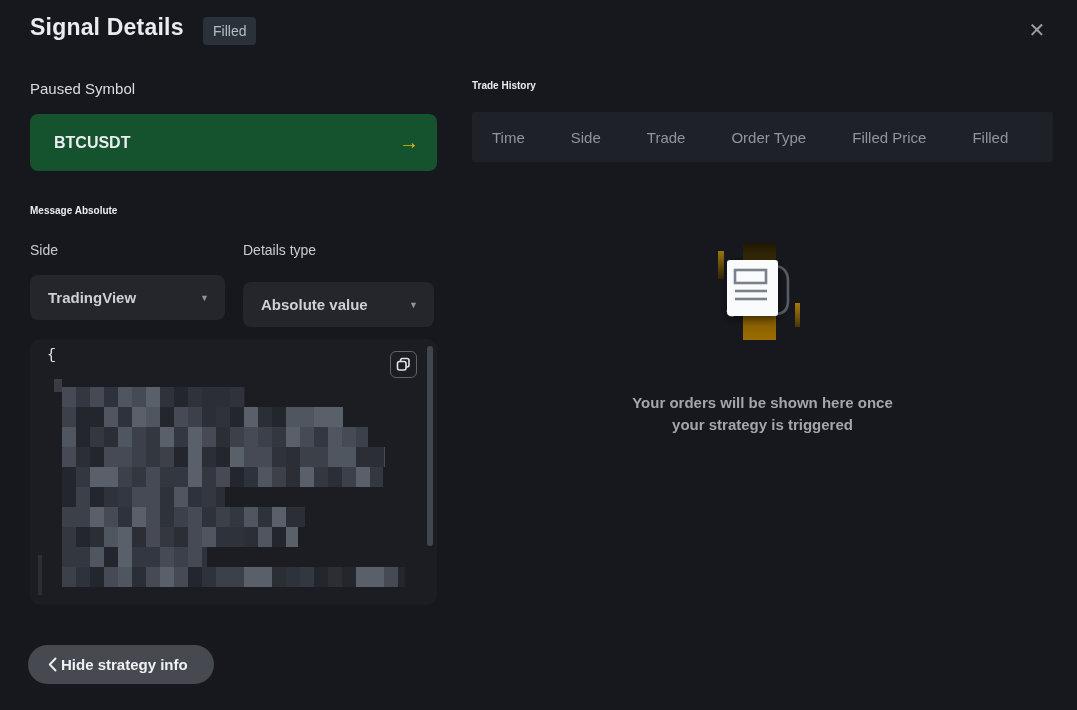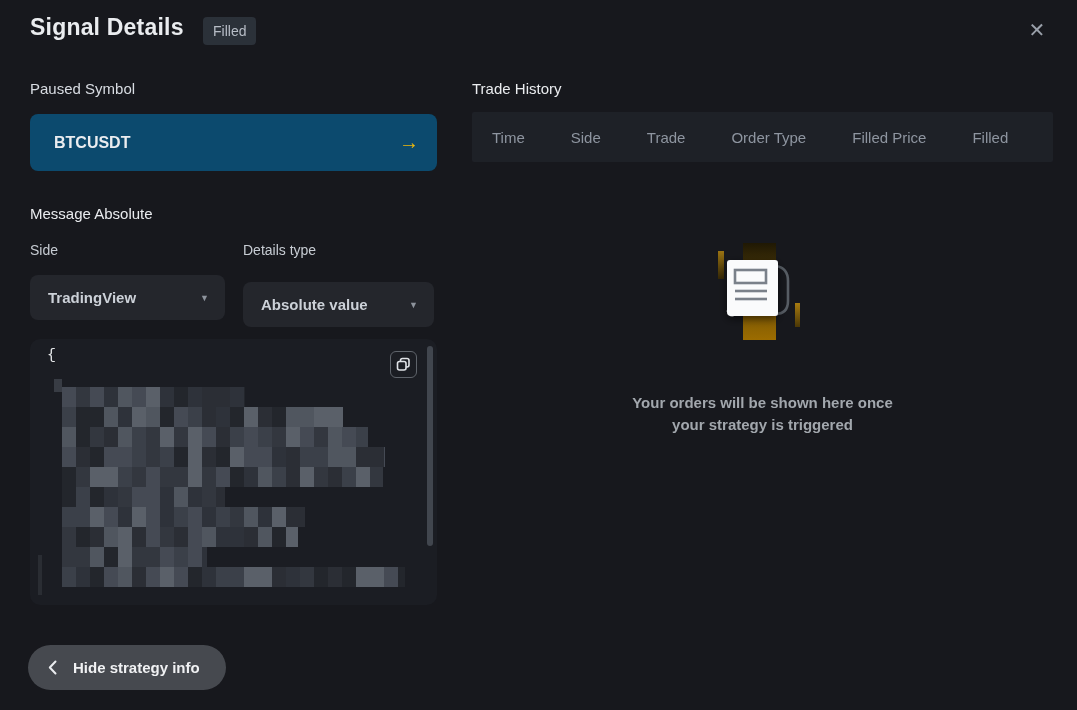--- a/index.html
+++ b/index.html
@@ -10,23 +10,23 @@
   }
   .abs{position:absolute;}
   
   .title{left:30px;top:14px;font-size:23px;font-weight:700;color:#eaecef;letter-spacing:.2px;}
   .badge{left:203px;top:17px;height:28px;line-height:28px;padding:0 10px;background:#2b3139;
          border-radius:4px;font-size:14px;color:#b7bdc6;}
   .close{left:1021px;top:14px;width:32px;height:32px;display:flex;align-items:center;justify-content:center;
          font-size:20px;color:#9aa0aa;cursor:pointer;}
   
   .field-label{font-size:15px;color:#d8dce2;}
-  .section-label{font-size:15px;font-weight:400;color:#eaecef;}
+  .section-label{font-size:10px;font-weight:700;color:#eaecef;}
   .sub-label{font-size:14px;color:#c7ccd3;}
-  .symbol-input{left:30px;top:114px;width:407px;height:57px;background:#0c4a6e;border-radius:8px;
+  .symbol-input{left:30px;top:114px;width:407px;height:57px;background:#14532d;border-radius:8px;
                 display:flex;align-items:center;justify-content:space-between;padding:0 18px 0 24px;
                 box-sizing:border-box;cursor:pointer;}
   .symbol-value{font-size:16px;font-weight:700;color:#ebedf0;}
   .arrow{font-size:20px;font-weight:700;color:#f0b90b;}
   .dropdown{top:275px;height:45px;background:#24262c;border-radius:8px;display:flex;align-items:center;
             justify-content:space-between;padding:0 16px 0 18px;box-sizing:border-box;cursor:pointer;}
   .dd-value{font-size:15px;font-weight:600;color:#ccd1d8;}
   .caret{font-size:9px;color:#8d939c;}
   
   .code{left:30px;top:339px;width:407px;height:266px;background:#1b1d23;border-radius:10px;overflow:hidden;}
@@ -34,22 +34,22 @@
          font-size:15px;color:#e6e8ea;}
   .copy-btn{position:absolute;left:360px;top:12px;width:27px;height:27px;border:1px solid #5f646b;
             border-radius:6px;display:flex;align-items:center;justify-content:center;cursor:pointer;box-sizing:border-box;}
   .vscroll{position:absolute;right:4px;top:7px;width:6px;height:200px;background:#41464e;border-radius:3px;}
   .mosaic{position:absolute;left:32px;top:48px;}
   .mrow{display:flex;overflow:hidden;height:20px;}
   .mcell{width:14px;height:20px;flex:0 0 14px;}
   .indent-block{position:absolute;left:24px;top:40px;width:8px;height:13px;background:#383c44;}
   .stub-line{position:absolute;left:8px;top:216px;width:4px;height:40px;background:#2a2d33;}
   
-  .pill{left:28px;top:645px;height:45px;border-radius:24px;background:#46494f;display:flex;align-items:center;
-        gap:16px;padding:0 26px 0 20px;cursor:pointer;}
+  .pill{left:28px;top:645px;height:39px;border-radius:24px;background:#46494f;display:flex;align-items:center;
+        gap:4px;padding:0 26px 0 20px;cursor:pointer;}
   .pill-label{font-size:15px;font-weight:700;color:#f0f1f3;}
   
   .thead{left:472px;top:112px;width:581px;height:50px;background:#1e2127;border-radius:2px;
          display:flex;align-items:center;gap:46px;padding-left:20px;box-sizing:border-box;
          overflow:hidden;white-space:nowrap;}
   .th{font-size:15px;color:#8e95a0;flex:0 0 auto;}
   .empty-text{left:472px;top:392px;width:581px;text-align:center;font-size:15px;font-weight:600;
               color:#a2a7ad;line-height:22px;}
 </style>
 </head>

